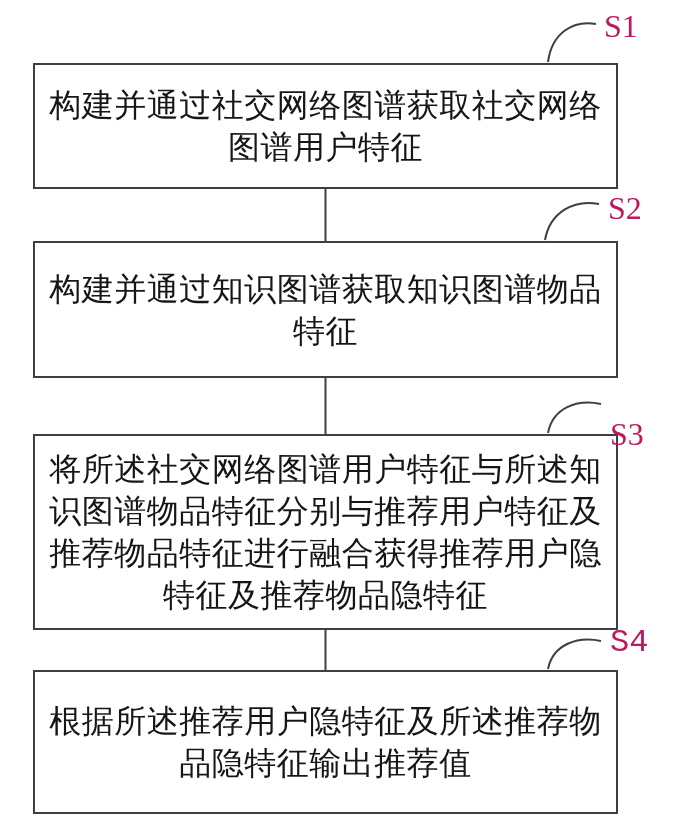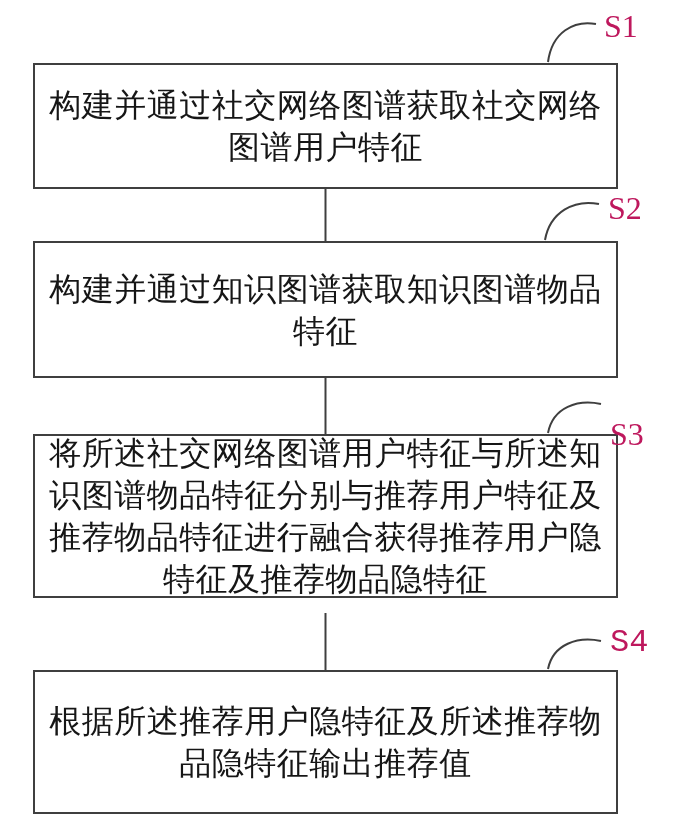--- a/index.html
+++ b/index.html
@@ -38,21 +38,21 @@
     margin: 0;
     font-size: 32px;
     line-height: 42px;
     letter-spacing: 0.5px;
     text-align: center;
     color: #161616;
     word-break: break-all;
   }
   .box-1 { top: 63px;  height: 126px; }
   .box-2 { top: 241px; height: 137px; }
-  .box-3 { top: 434px; height: 164px; }
+  .box-3 { top: 434px; height: 196px; }
   .box-4 { top: 670px; height: 144px; }
 
   .step-label {
     position: absolute;
     font-size: 32px;
     color: #be185d;
     font-family: "Liberation Serif", serif;
     line-height: 1;
   }
   .label-s1 { left: 604px; top: 10px;  }

